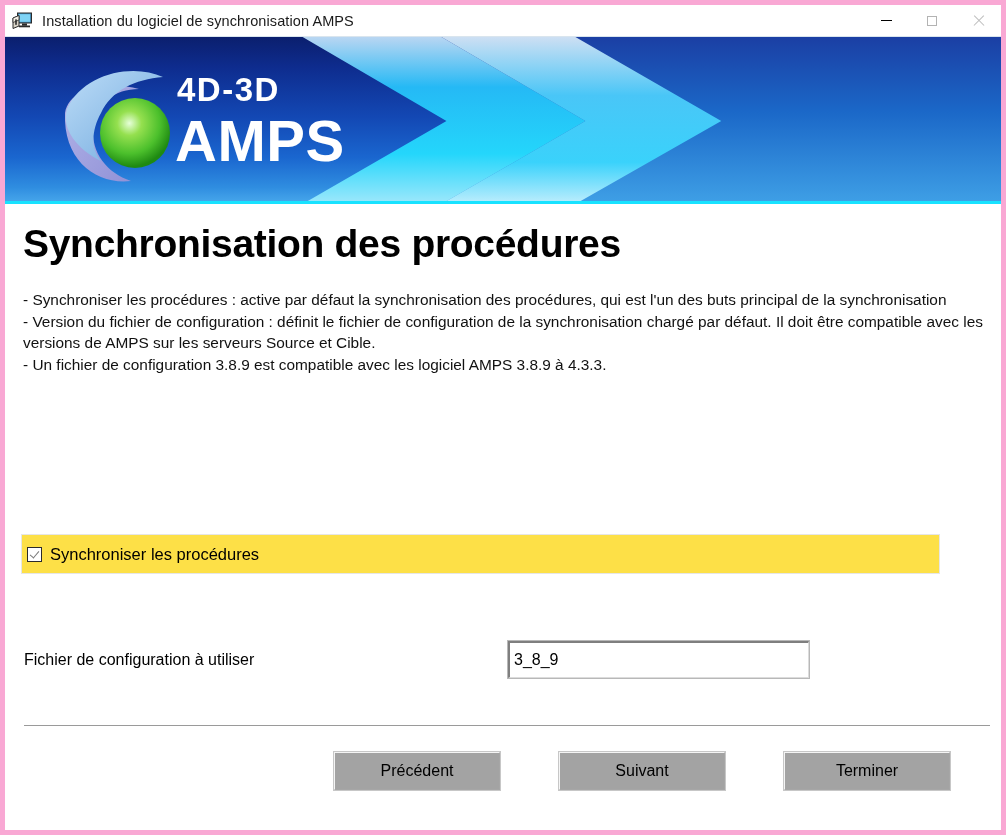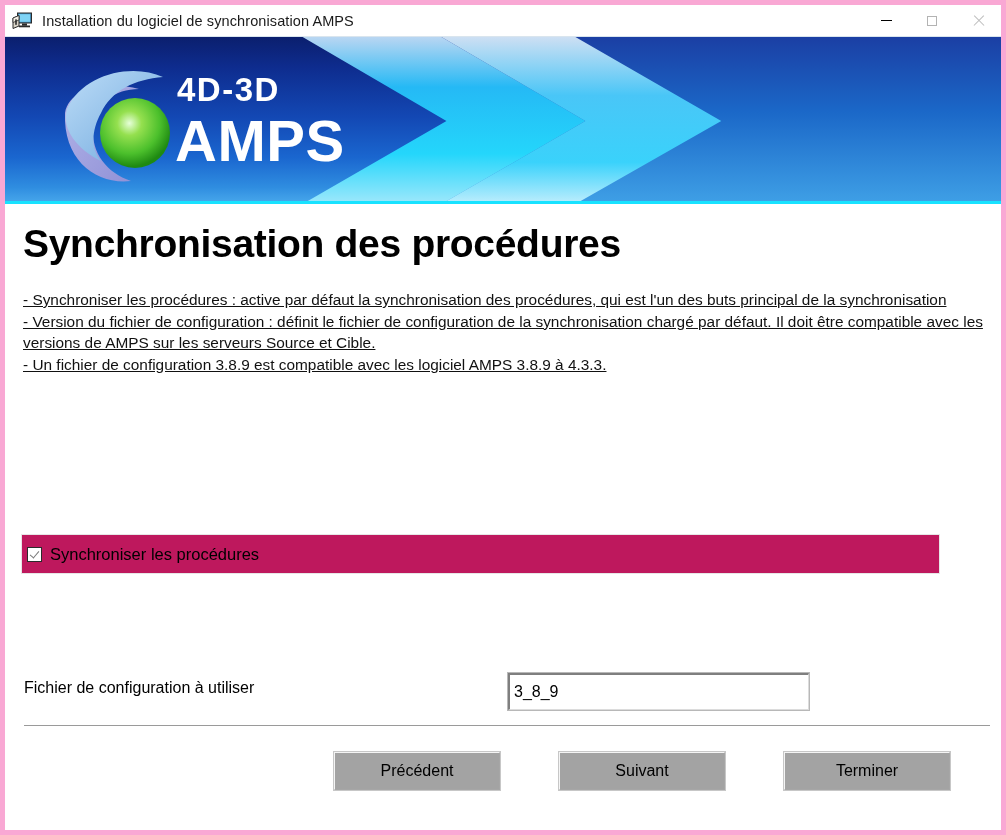--- a/index.html
+++ b/index.html
@@ -146,32 +146,31 @@
     white-space: nowrap;
   }
   .body-text {
     position: absolute;
     left: 18px;
     top: 85px;
     width: 966px;
     font-size: 15.4px;
     color: #111111;
     line-height: 21.5px;
-    text-decoration: underline;
   }
   .body-text p { margin: 0; }
 
   
   .check-band {
     position: absolute;
     left: 16px;
     top: 330px;
     width: 919px;
     height: 40px;
-    background: #be185d;
+    background: #fde047;
     border: 1px solid #e6e6e6;
     box-sizing: border-box;
     display: flex;
     align-items: center;
   }
   .cb-box {
     width: 15px;
     height: 15px;
     margin-left: 5px;
     margin-right: 8px;
@@ -198,42 +197,40 @@
   }
 
   
   .config-label {
     position: absolute;
     left: 19px;
     top: 447px;
     font-size: 16px;
     color: #000000;
     white-space: nowrap;
-    margin-top: 28px;
   }
   .config-input {
     position: absolute;
     left: 503px;
     top: 437px;
     width: 301px;
     height: 37px;
     box-sizing: border-box;
     background: #ffffff;
     border-top: 2px solid #7f7f7f;
     border-left: 2px solid #7f7f7f;
     border-right: 1px solid #dcdcdc;
     border-bottom: 1px solid #dcdcdc;
     outline: 1px solid #b8b8b8;
     outline-offset: 0px;
     font-family: "Liberation Sans", sans-serif;
     font-size: 16px;
     color: #000000;
     padding: 0 0 0 4px;
     line-height: 33px;
-    margin-top: 32px;
   }
 
   
   .separator {
     position: absolute;
     left: 19px;
     top: 521px;
     width: 966px;
     height: 1px;
     background: #9a9a9a;

